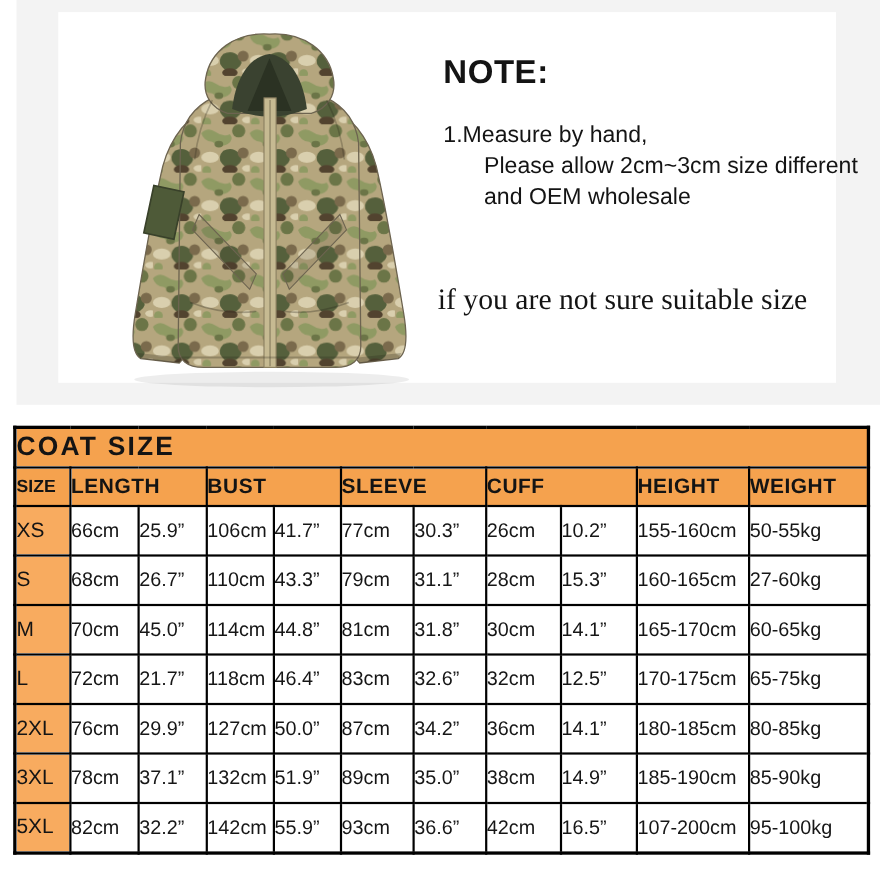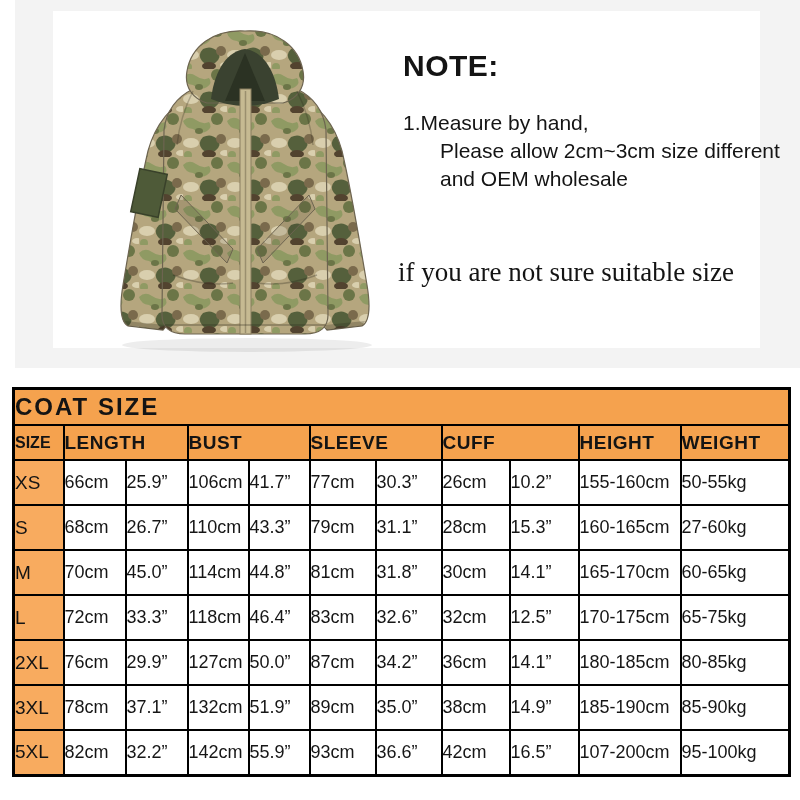--- a/index.html
+++ b/index.html
@@ -186,21 +186,21 @@
     <td>81cm</td>
     <td>31.8”</td>
     <td>30cm</td>
     <td>14.1”</td>
     <td>165-170cm</td>
     <td>60-65kg</td>
   </tr>
   <tr class="data-row">
     <th class="size-cell">L</th>
     <td>72cm</td>
-    <td>33.3”</td>
+    <td>21.7”</td>
     <td>118cm</td>
     <td>46.4”</td>
     <td>83cm</td>
     <td>32.6”</td>
     <td>32cm</td>
     <td>12.5”</td>
     <td>170-175cm</td>
     <td>65-75kg</td>
   </tr>
   <tr class="data-row">

